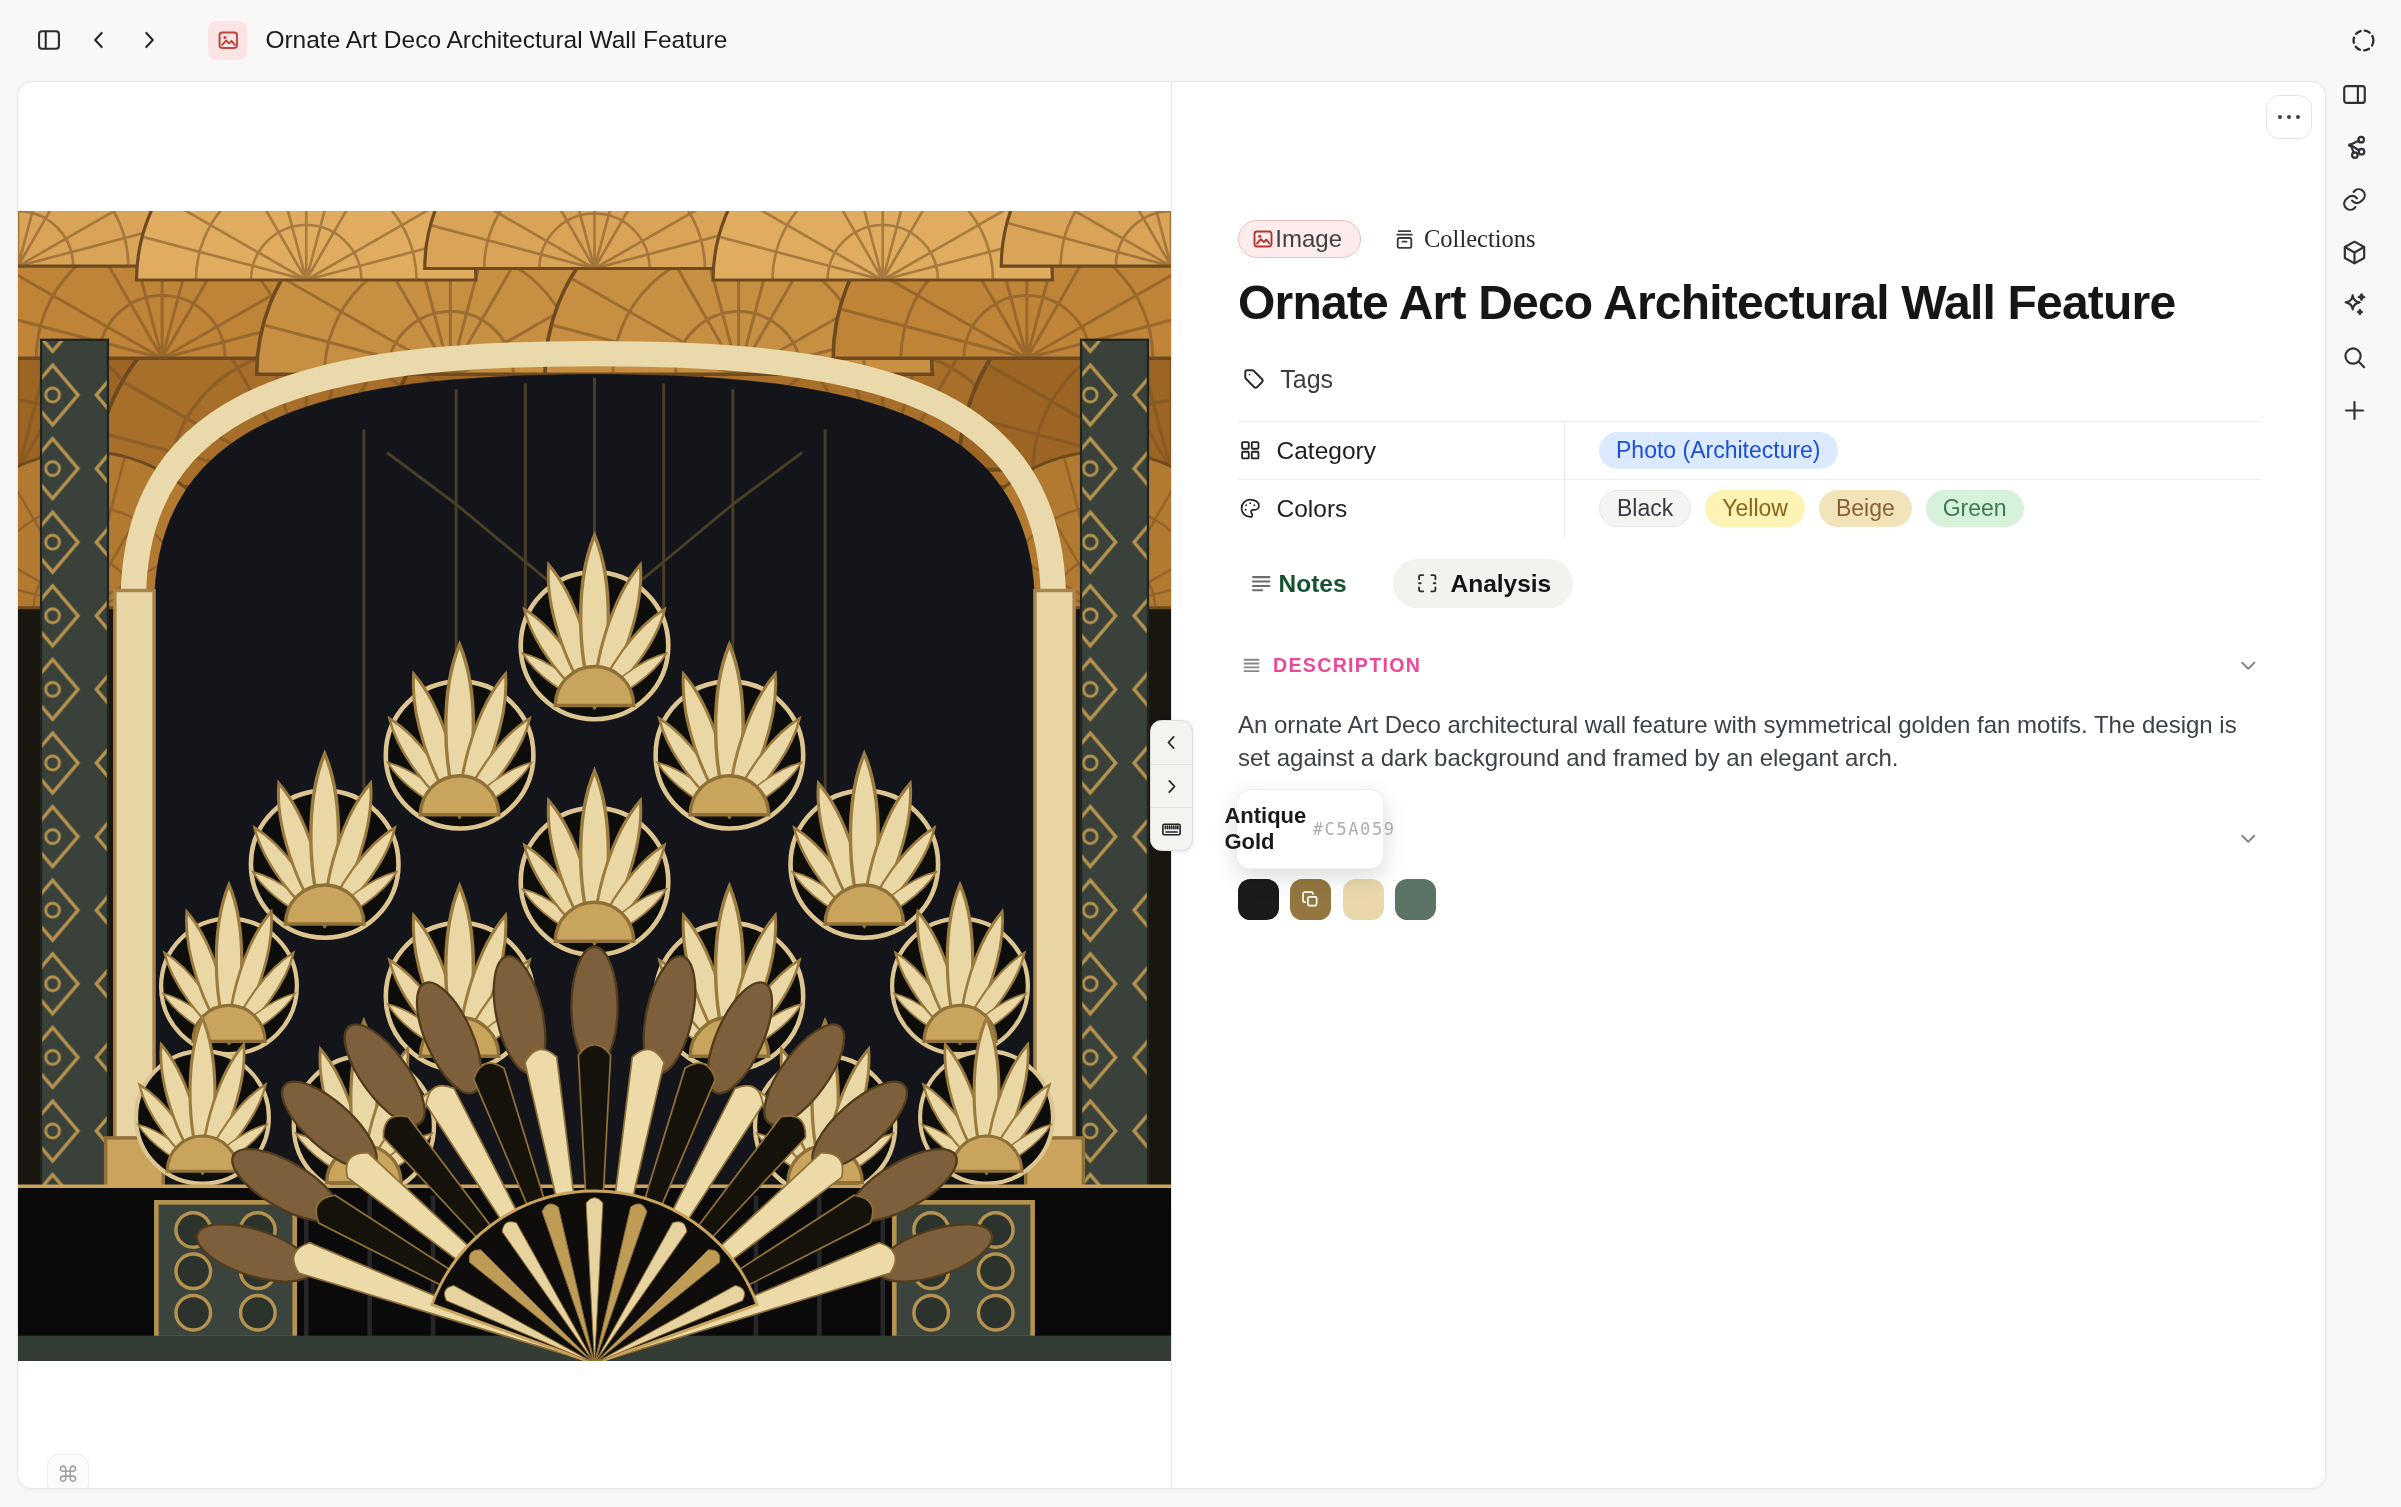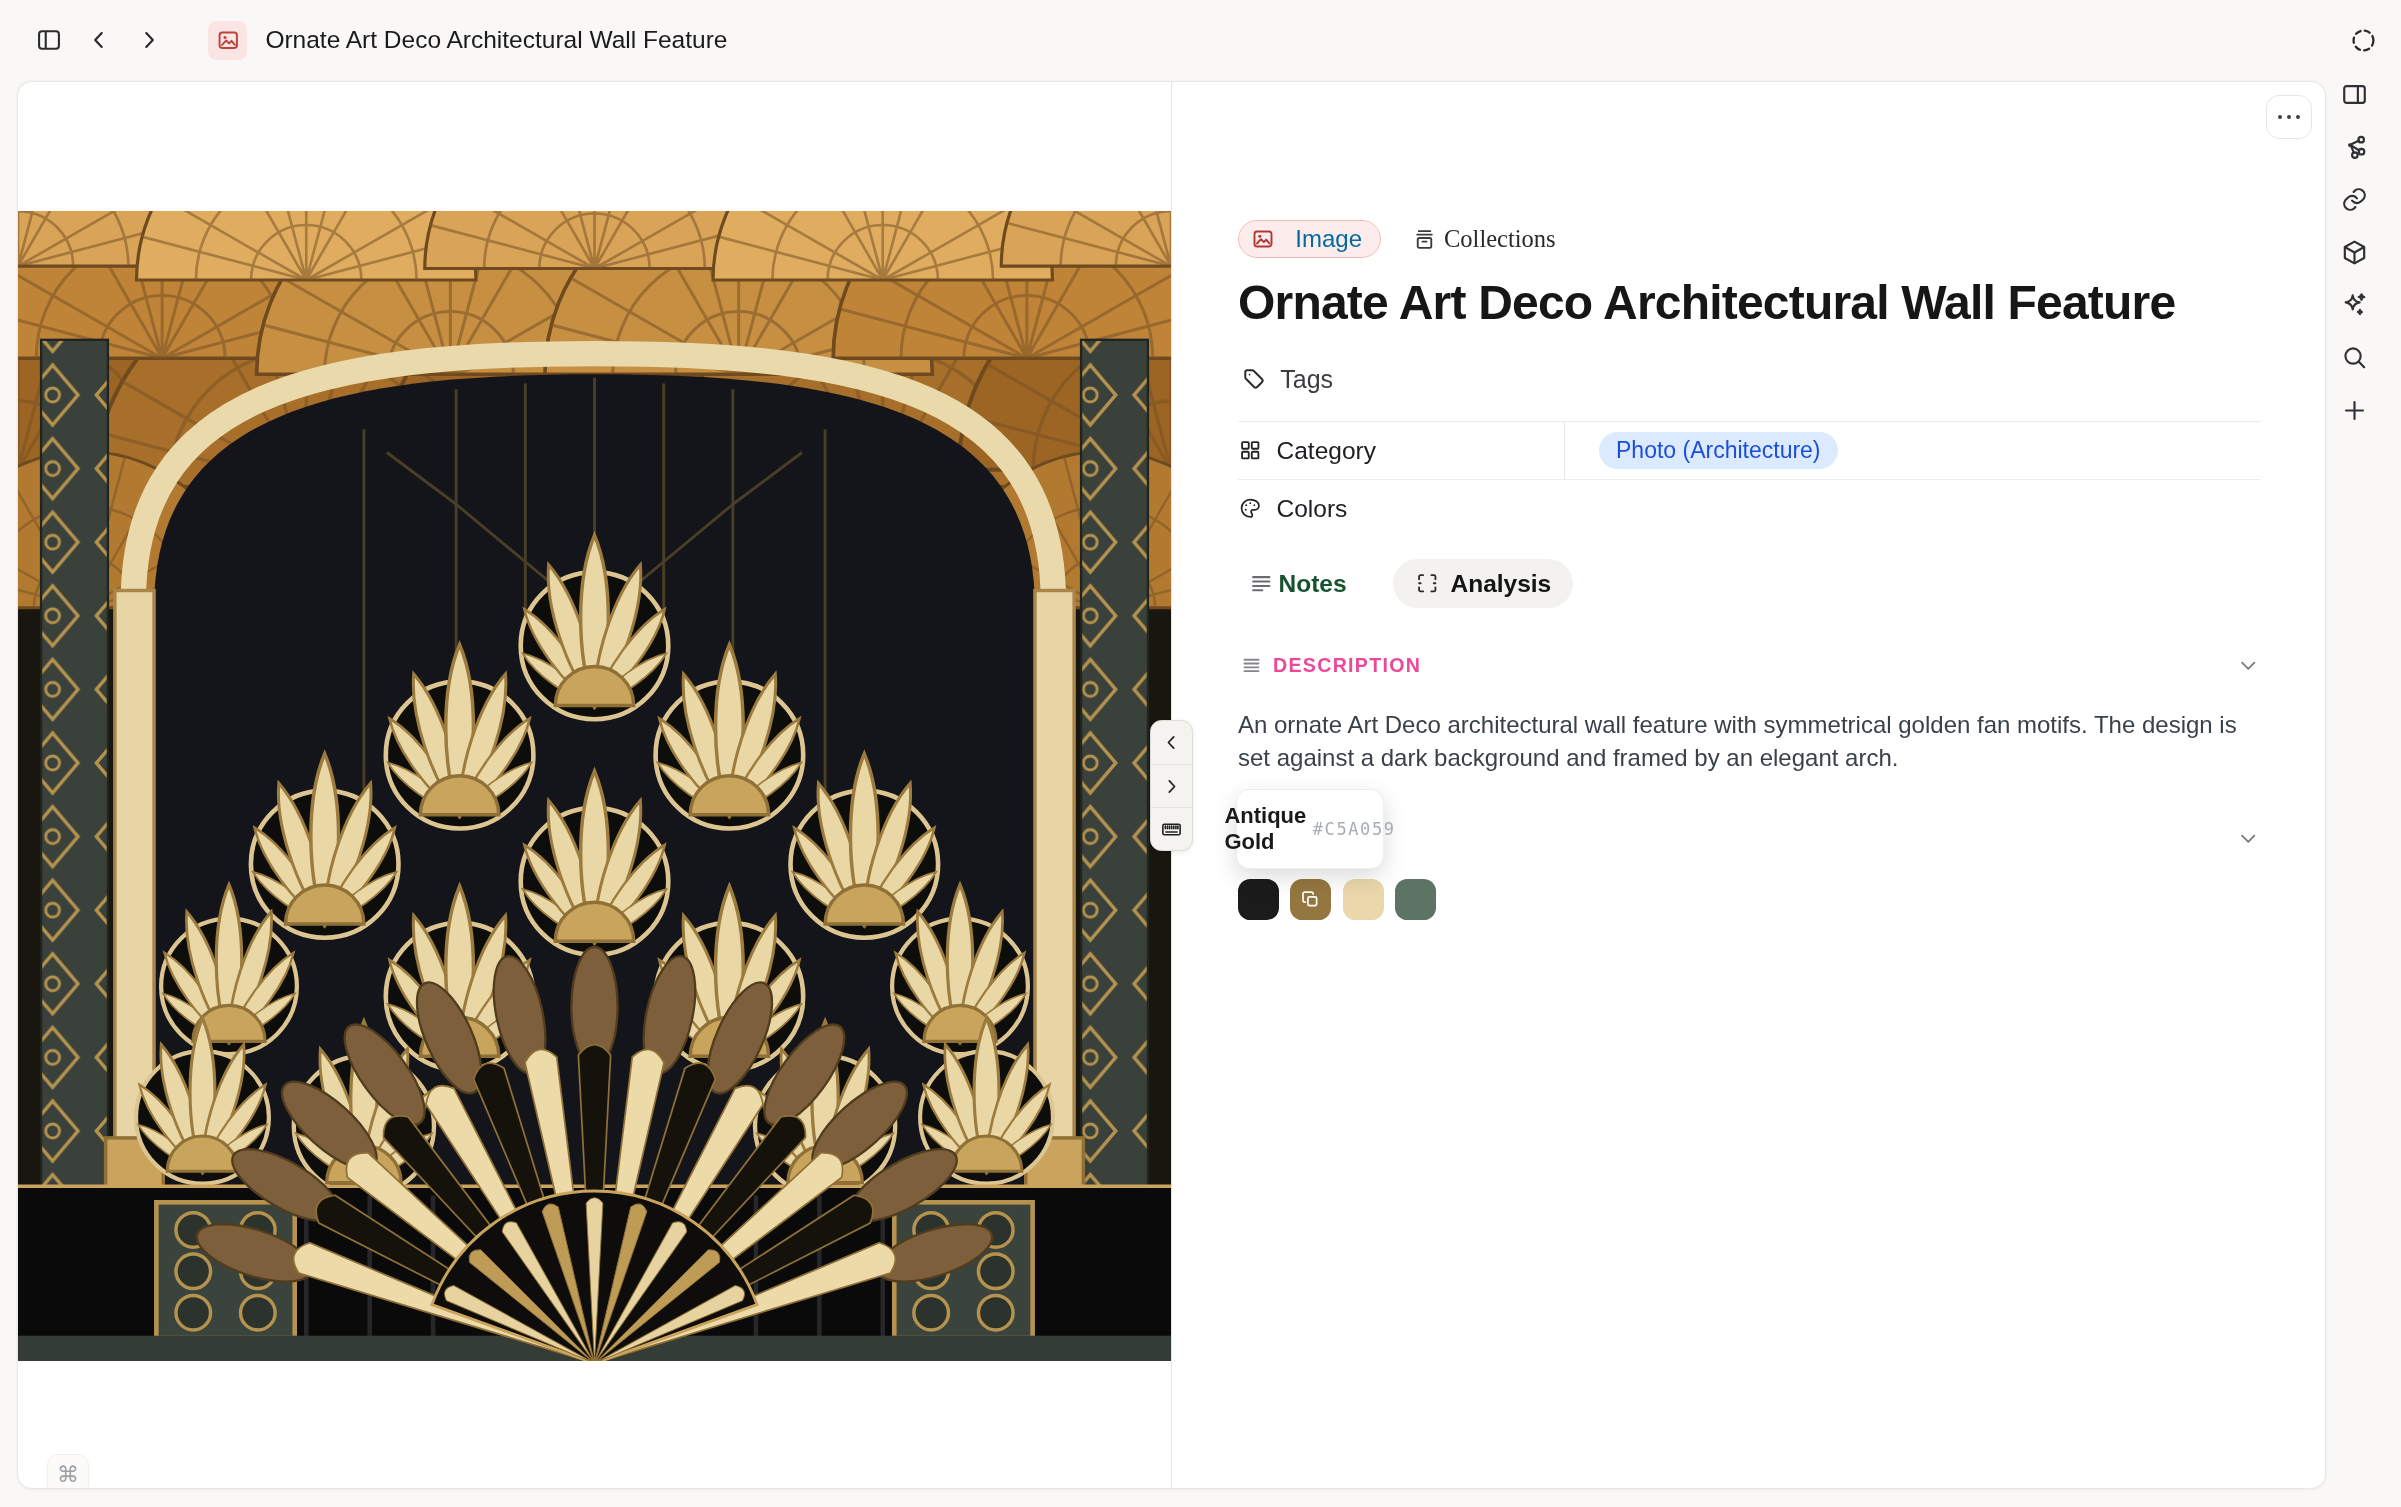--- a/index.html
+++ b/index.html
@@ -28,21 +28,21 @@
   .float-stack { position:absolute; left:1132px; top:638px; width:43px; border-radius:11.4px; background:#f5f3f0; border:0.8px solid #dfddd9; box-shadow:0 1.6px 4.9px rgba(0,0,0,.08); overflow:hidden; z-index:5; }
   .float-btn { width:100%; height:43px; display:flex; align-items:center; justify-content:center; }
   .float-btn + .float-btn { border-top:0.8px solid #e4e2de; }
 
   
   .panel { position:absolute; left:1153px; top:0; width:1156px; height:100%; }
   .more-btn { position:absolute; left:1095px; top:13px; width:46px; height:44px; border:0.8px solid #e7e5e1; border-radius:13px; background:#fff; display:flex; align-items:center; justify-content:center; gap:4.9px; }
   .more-btn .dot { width:4.1px; height:4.1px; border-radius:50%; background:#3f3f46; }
 
   .badge-row { position:absolute; left:67px; top:138px; display:flex; align-items:center; gap:31px; }
-  .type-badge { height:38px; padding:0 18px 0 12.3px; display:flex; align-items:center; gap:20px; background:#fdecec; border:1.2px solid #f3bcb9; border-radius:19.6px; color:#0369a1; font-size:24px; font-weight:500; }
+  .type-badge { height:38px; padding:0 18px 0 12.3px; display:flex; align-items:center; gap:0; background:#fdecec; border:1.2px solid #f3bcb9; border-radius:19.6px; color:#404040; font-size:24px; font-weight:500; }
   .collections { display:flex; align-items:center; gap:7px; font-size:24.5px; font-weight:500; color:#2a2a2d;font-family:Liberation Serif, serif; }
 
   .page-title { position:absolute; left:67px; top:194px; width:1046px; font-size:48px; line-height:1.12; font-weight:800; letter-spacing:-0.8px; color:#161618; }
 
   .tags-row { position:absolute; left:70px; top:283px; display:flex; align-items:center; gap:12.3px; font-size:25px; color:#3c3c41; }
 
   .props { position:absolute; left:67px; top:339px; width:1023px; }
   .prop-row { display:flex; align-items:center; height:58px; border-top:0.8px solid #efedea; }
   .prop-label { width:326px; display:flex; align-items:center; gap:14px; font-size:24.5px; color:#202024; }
   .prop-value { flex:1; height:100%; display:flex; align-items:center; gap:14px; border-left:0.8px solid #e8e6e3; padding-left:34px; }
@@ -356,20 +356,26 @@
           <div class="prop-label">
             <svg class="ic" width="24.5" height="24.5" viewBox="0 0 24 24" fill="none" stroke="#232327" stroke-width="1.7" stroke-linecap="round">
               <path d="M12,3.5 a8.5,8.5 0 1 0 0,17 c1.2,0 2,-0.9 2,-2 c0,-0.6 -0.25,-1.1 -0.6,-1.5 c-0.35,-0.4 -0.6,-0.9 -0.6,-1.5 c0,-1.1 0.9,-2 2,-2 h1.7 c2.3,0 4,-1.7 4,-4 c0,-3.4 -3.8,-6 -8.5,-6 Z"></path>
               <circle cx="8" cy="9" r="0.9" fill="#232327" stroke="none"></circle>
               <circle cx="12" cy="7" r="0.9" fill="#232327" stroke="none"></circle>
               <circle cx="16" cy="9" r="0.9" fill="#232327" stroke="none"></circle>
               <circle cx="7.5" cy="13.5" r="0.9" fill="#232327" stroke="none"></circle>
             </svg>
             <span>Colors</span>
           </div>
+          <div class="prop-value">
+            <span class="pill pill-c0">Black</span>
+            <span class="pill pill-c1">Yellow</span>
+            <span class="pill pill-c2">Beige</span>
+            <span class="pill pill-c3">Green</span>
+          </div>
         </div>
       </div>
 
       <div class="tabs-row">
         <div class="tab-notes">
           <svg class="ic" width="24.5" height="24.5" viewBox="0 0 24 24" fill="none" stroke="#6b6b71" stroke-width="2" stroke-linecap="round">
             <path d="M4,6 H20 M4,10.3 H20 M4,14.6 H20 M4,18.9 H13"></path>
           </svg>
           <span>Notes</span>
         </div>

